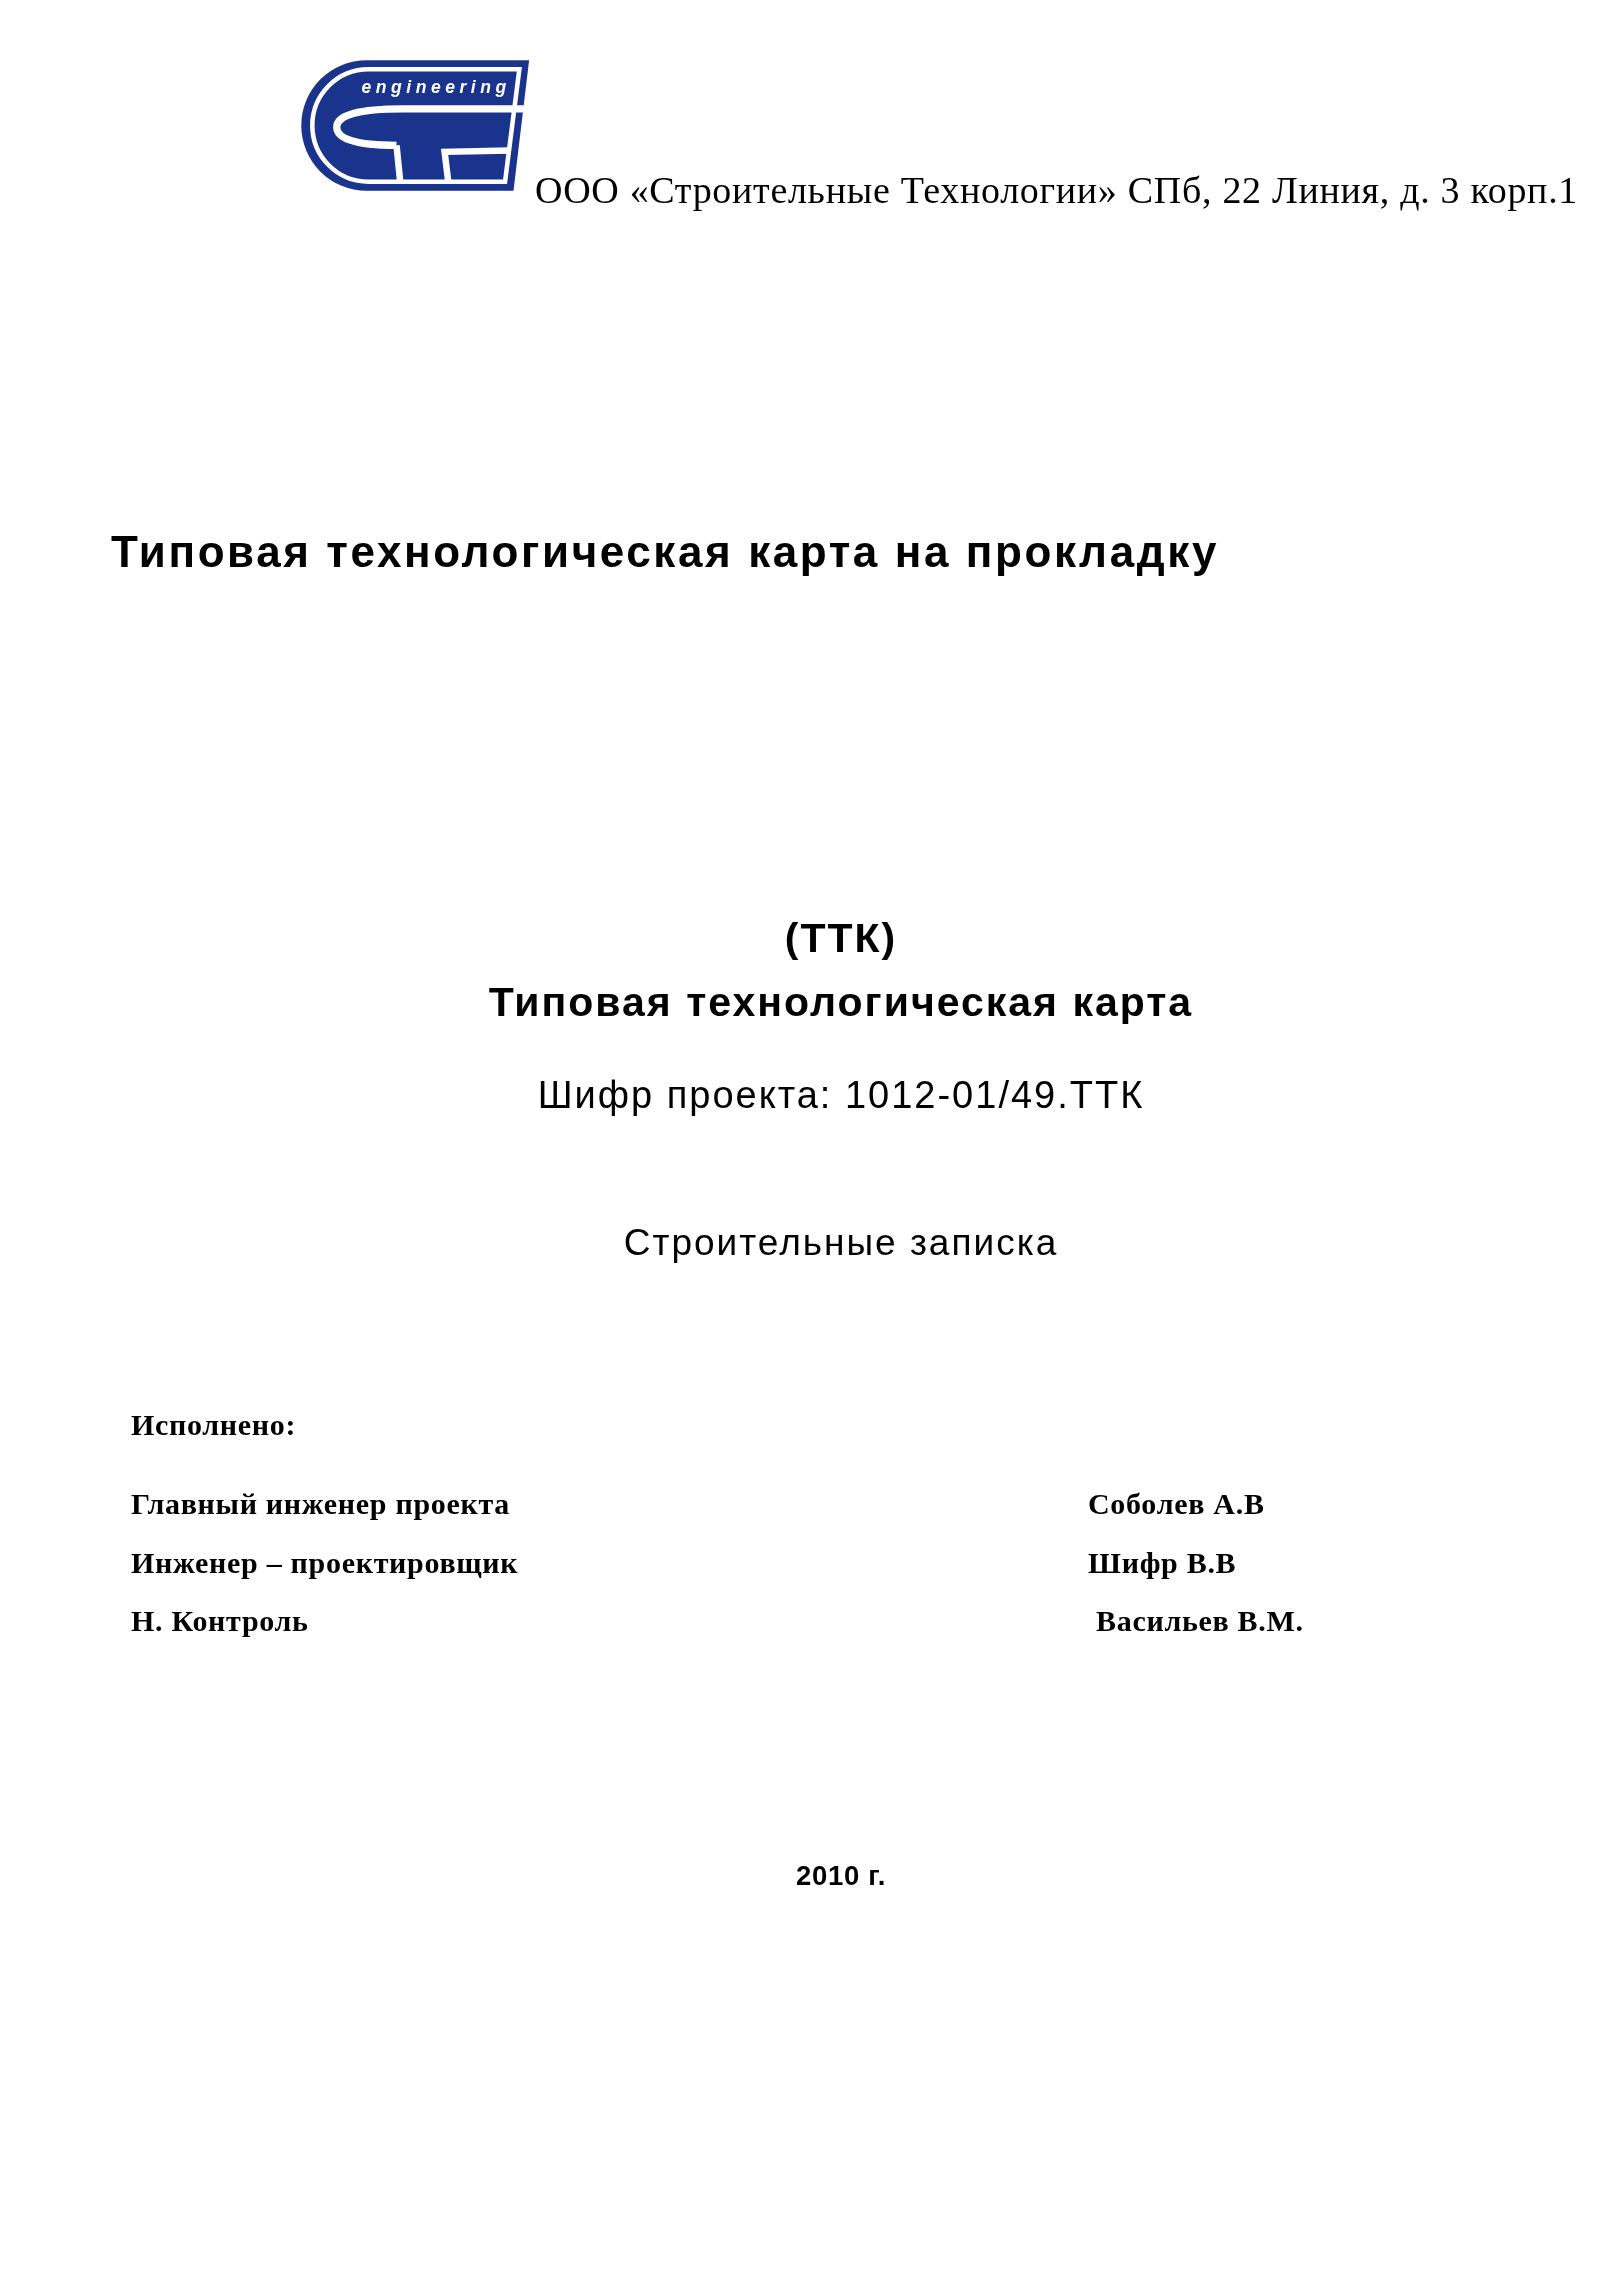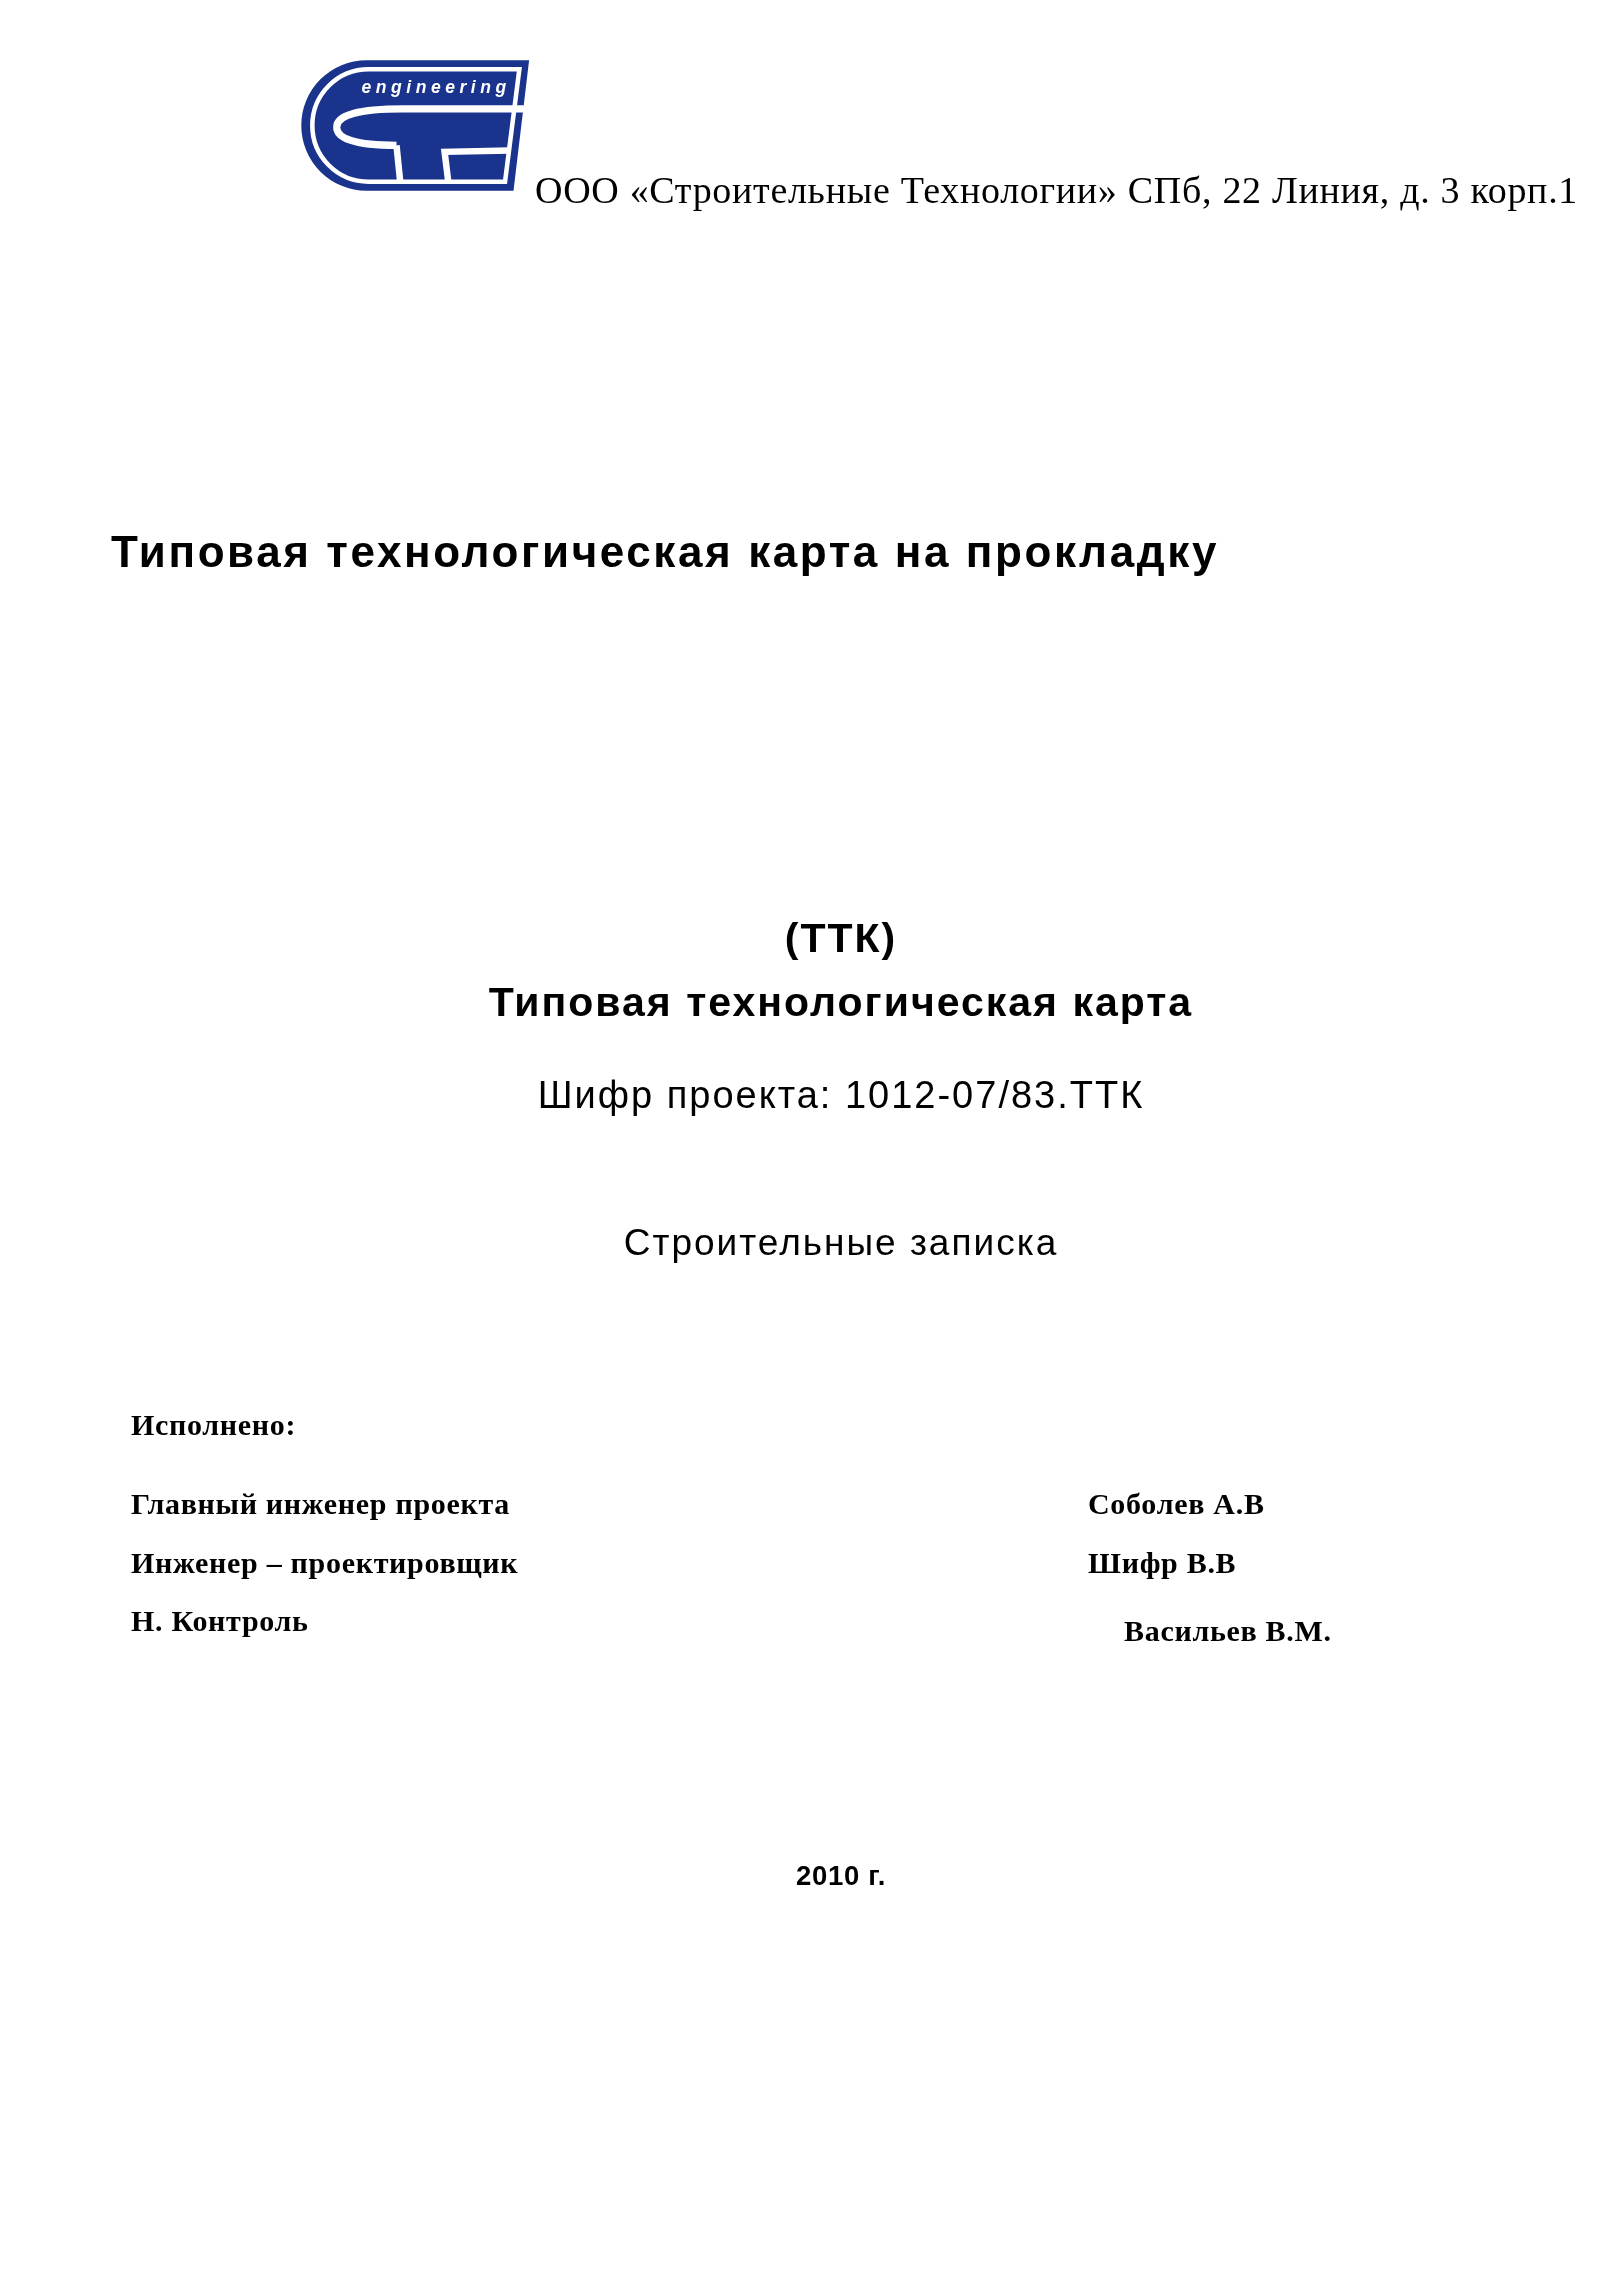--- a/index.html
+++ b/index.html
@@ -72,21 +72,21 @@
     letter-spacing: 0.7px;
     white-space: nowrap;
   }
   #executed-heading { left: 131px; top: 1408px; }
   .sig-row { left: 0; width: 1412px; height: 39px; }
   .sig-row .sig-role { position: absolute; left: 131px; top: 0; }
   .sig-row .sig-name { position: absolute; left: 1088px; top: 0; }
   #sig-row-0 { top: 1487px; }
   #sig-row-1 { top: 1546px; }
   #sig-row-2 { top: 1604px; }
-  #sig-row-2 .sig-name { left: 1124px; margin-top: 10px; }
+  #sig-row-2 .sig-name { left: 1096px; }
 
   #year-line {
     top: 1860px;
     font-weight: bold;
     font-size: 27.5px;
     letter-spacing: 0.7px;
   }
 </style>
 </head>
 <body>
@@ -112,21 +112,21 @@
 
 <div class="abs" id="main-title">
   <div>Типовая технологическая карта на прокладку</div>
 </div>
 
 <div class="abs centered" id="subtitle">
   <div>(ТТК)</div>
   <div>Типовая технологическая карта</div>
 </div>
 
-<div class="abs centered" id="project-code">Шифр проекта: 1012-07/83.ТТК</div>
+<div class="abs centered" id="project-code">Шифр проекта: 1012-01/49.ТТК</div>
 
 <div class="abs centered" id="document-type">Строительные записка</div>
 
 <div class="abs serif-bold" id="executed-heading">Исполнено:</div>
 
 <div class="abs sig-row" id="sig-row-0">
   <span class="sig-role serif-bold">Главный инженер проекта</span>
   <span class="sig-name serif-bold">Соболев А.В</span>
 </div>
 <div class="abs sig-row" id="sig-row-1">

